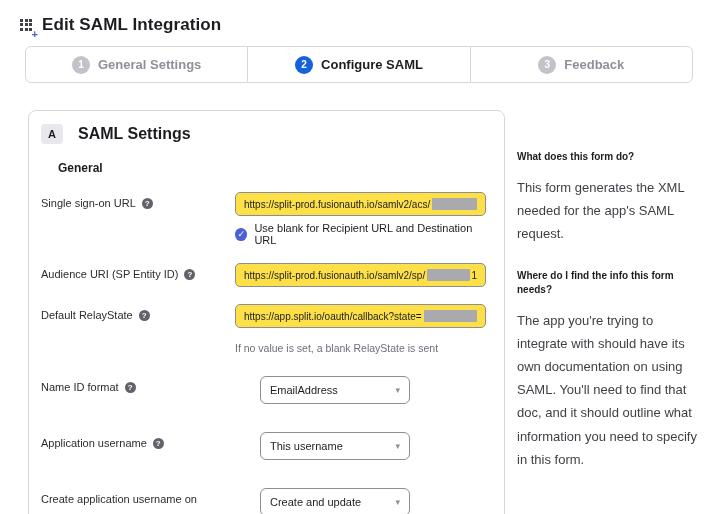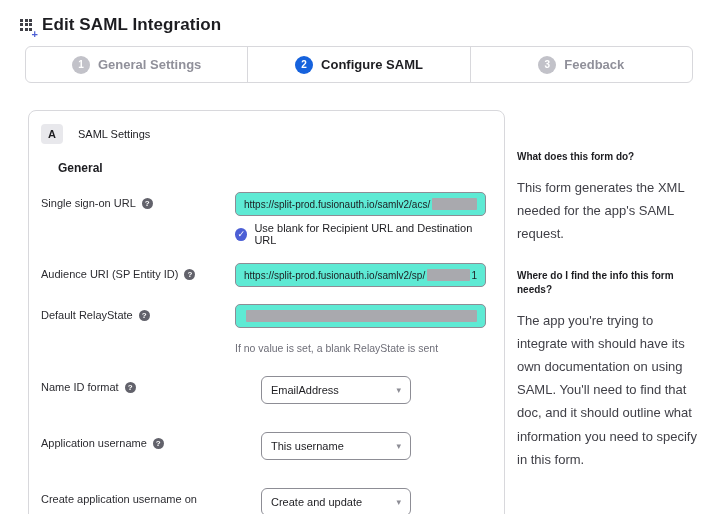--- a/index.html
+++ b/index.html
@@ -51,40 +51,40 @@
     border: 1px solid #d8d8dc; border-radius: 8px;
     padding: 13px 18px 0 12px; background: #fff;
   }
 
   .panel-head { display: flex; align-items: center; gap: 15px; margin-bottom: 17px; }
   .section-badge {
     width: 22px; height: 20px; background: #e8e8ec; border-radius: 4px;
     display: flex; align-items: center; justify-content: center;
     font-size: 11px; font-weight: bold; color: #1d1d21;
   }
-  .panel-title { font-size: 11px; font-weight: normal; }
+  .panel-title { font-size: 16px; font-weight: bold; }
   .section-title { font-size: 12px; font-weight: bold; margin: 0 0 17px 17px; }
 
-  .row { display: flex; margin-bottom: 17px; }
+  .row { display: flex; margin-bottom: 17px; gap: 23px; }
   .label-col {
     width: 196px; padding-top: 5px; display: flex; align-items: flex-start; gap: 6px;
     font-size: 11px; color: #2c2c31;
   }
   .help-icon {
     flex: none; width: 11px; height: 11px; border-radius: 50%;
     background: #62626b; color: #fff; font-size: 8px; font-weight: bold;
     display: inline-flex; align-items: center; justify-content: center;
     margin-top: 1px; cursor: pointer;
   }
   .control-col { flex: 1; }
 
   .text-input {
     width: 251px; height: 24px;
     border: 1px solid #8d8d95; border-radius: 5px;
-    padding: 0 8px; background: #5eead4;
+    padding: 0 8px; background: #fde047;
     font-size: 10px; color: #1d1d21;
     display: flex; align-items: center;
     white-space: nowrap; overflow: hidden; cursor: text;
   }
   .redact { flex: 1; min-width: 24px; height: 12px; background: #a9a9ae; margin-left: 2px; border-radius: 1px; }
   .suffix { margin-left: 1px; }
 
   .checkbox-row { display: flex; align-items: center; gap: 7px; margin-top: 6px; }
   .checkbox {
     width: 13px; height: 13px; border-radius: 50%;
@@ -95,21 +95,20 @@
 
   .helper { font-size: 10.5px; color: #6e6e78; margin-top: 14px; }
 
   .select {
     width: 150px; height: 28px;
     border: 1px solid #8d8d95; border-radius: 6px;
     padding: 8px 9px; background: #fff;
     font-size: 11px; color: #1d1d21;
     display: flex; align-items: center; justify-content: space-between;
     cursor: pointer;
-    margin-left: 24px;
   }
   .chevron { color: #8d8d95; font-size: 9px; }
 
   .row.select-row { margin-bottom: 14px; }
 
   
   .sidebar { width: 200px; padding: 24px 0 0 12px; }
   .sb-heading { font-size: 10px; font-weight: bold; margin: 16px 0 11px 0; line-height: 1.45; width: 175px; }
   .sb-body { font-size: 13px; color: #3f3f46; line-height: 1.78; margin: 0 0 24px 0; width: 188px; }
 </style>
@@ -191,20 +190,21 @@
       </div>
     </div>
 
     <div class="row">
       <div class="label-col">
         <span>Default RelayState</span>
         <span class="help-icon">?</span>
       </div>
       <div class="control-col">
         <div class="text-input">
+          <span>https://app.split.io/oauth/callback?state=</span>
           <span class="redact"></span>
         </div>
         <div class="helper">If no value is set, a blank RelayState is sent</div>
       </div>
     </div>
 
     <div class="row select-row" style="margin-top:22px;">
       <div class="label-col">
         <span>Name ID format</span>
         <span class="help-icon">?</span>

